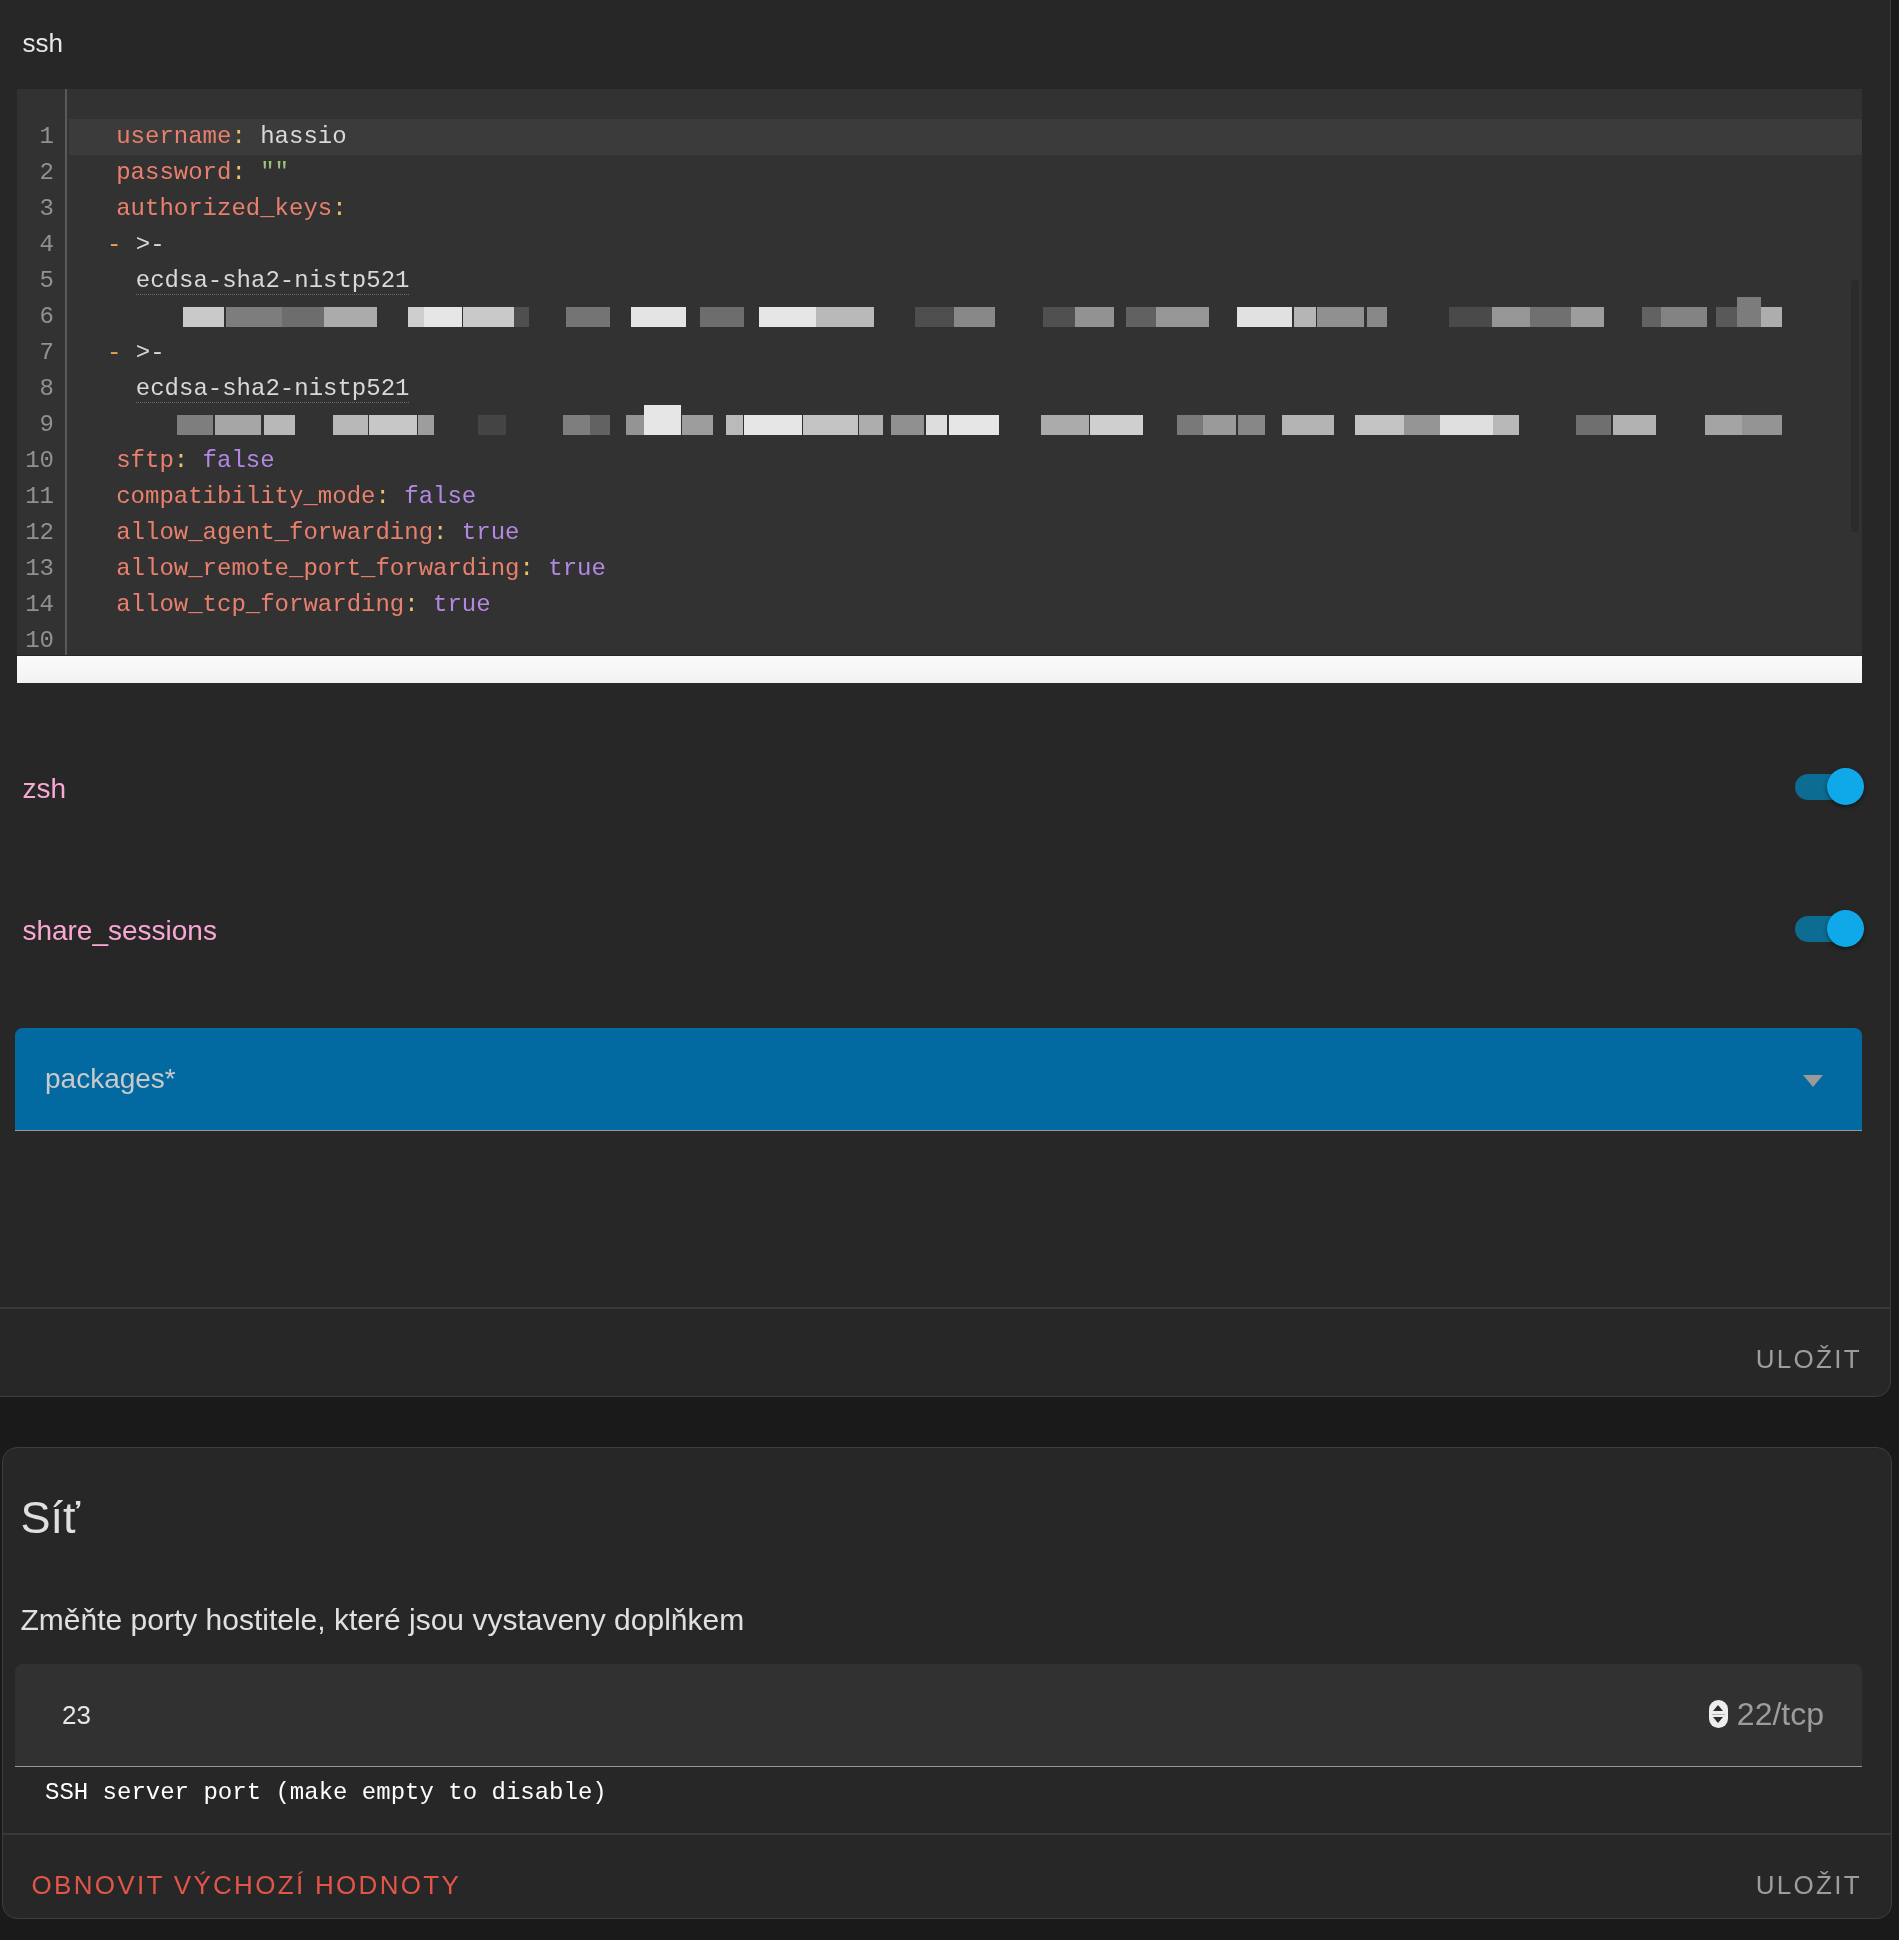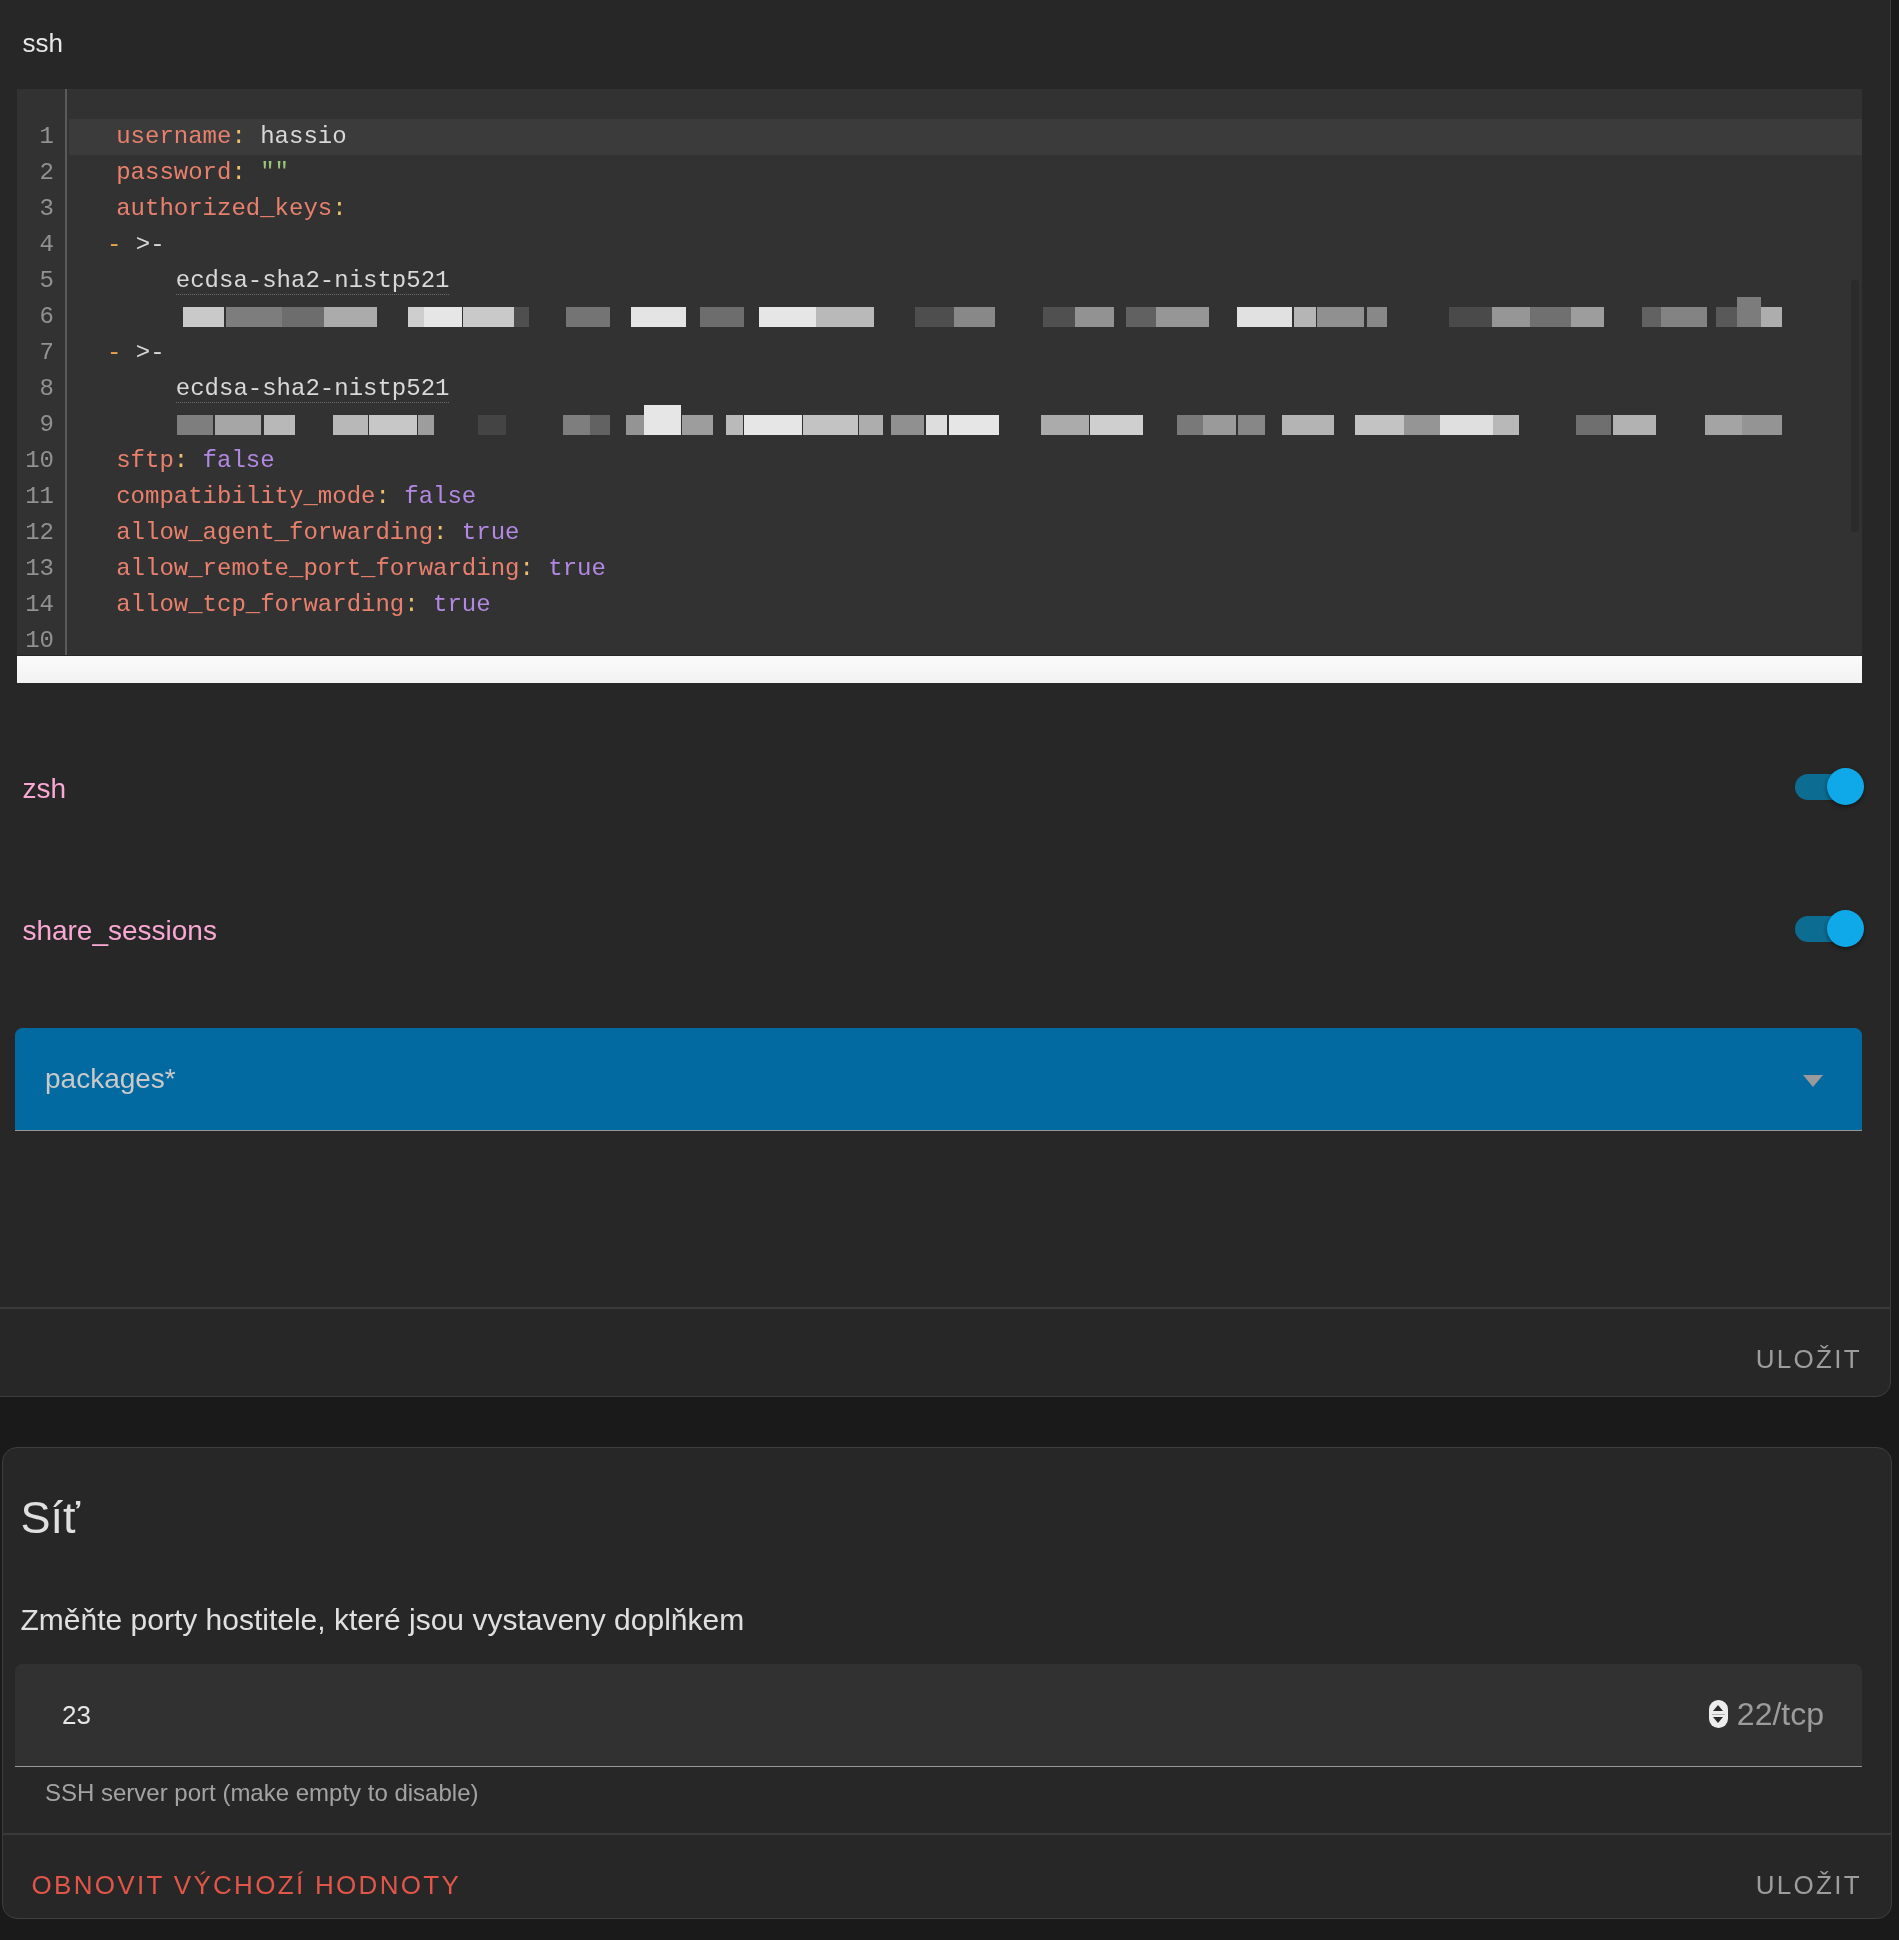--- a/index.html
+++ b/index.html
@@ -19,21 +19,21 @@
           font-family:"Liberation Mono","DejaVu Sans Mono",monospace;font-size:24px;}
   .ed-no{width:37px;flex:0 0 37px;text-align:right;padding-right:13px;color:#919191;}
   .ed-code{flex:1;margin-left:1.9px;padding-left:9.3px;white-space:pre;position:relative;}
   .ed-row.active .ed-code{background:#3b3b3b;}
   .t-key{color:var(--key_salmon,#e8806d);margin-left:38px;}
   .t-punc{color:var(--punc_gold,#eec06a);}
   .t-plain{color:var(--plain_text,#d8d8d8);}
   .t-str{color:var(--string_green,#9bc379);}
   .t-bool{color:var(--bool_purple,#b288e2);}
   .t-dash{color:var(--dash_orange,#e6a24e);}
-  .t-uplain{color:var(--plain_text,#d8d8d8);border-bottom:1.9px dotted rgba(200,200,200,.38);margin-left:40px;}
+  .t-uplain{color:var(--plain_text,#d8d8d8);border-bottom:1.9px dotted rgba(200,200,200,.38);}
   .mosaic{position:absolute;left:67px;top:0;right:0;height:35px;overflow:visible;}
   .mosaic span{position:absolute;top:7.5px;height:20.5px;display:block;}
   #ed-hbar{position:absolute;left:17px;top:656px;width:1845px;height:27px;
            background:linear-gradient(#fbfbfb,#f2f2f2);}
   #ed-vthumb{position:absolute;left:1851px;top:280px;width:7.5px;height:252px;background:#2b2b2b;border-radius:3.7px;}
   
   .row-label{position:absolute;left:22.4px;font-size:28px;color:#f9a8d4;}
   .toggle{position:absolute;left:1795px;width:67px;height:26px;}
   .toggle .track{position:absolute;left:0;top:0;width:67px;height:26px;border-radius:13px;background:#0d6c92;}
   .toggle .thumb{position:absolute;right:-1.9px;top:-5.6px;width:37px;height:37px;border-radius:50%;
@@ -57,21 +57,21 @@
               border-radius:7.5px 7.5px 0 0;border-bottom:1.9px solid #999;box-sizing:border-box;}
   #port-input{position:absolute;left:45px;top:0;height:101px;width:1398px;background:transparent;border:none;outline:none;
               font-size:26px;color:#e6e6e6;font-family:"Liberation Sans",sans-serif;}
   #port-stepper{position:absolute;left:1694px;top:36px;width:18.6px;height:28px;background:#ededed;border-radius:9.3px;
                 display:flex;flex-direction:column;align-items:center;justify-content:center;}
   #port-stepper .chev{width:0;height:0;border-left:5.6px solid transparent;border-right:5.6px solid transparent;}
   #port-stepper .up{border-bottom:6.5px solid #2b2b2b;margin-bottom:2.8px;}
   #port-stepper .dn{border-top:6.5px solid #2b2b2b;margin-top:2.8px;}
   #port-stepper .mid{width:13px;height:0.9px;background:#b5b5b5;}
   #port-suffix{position:absolute;right:38px;top:0;height:101px;line-height:101px;font-size:32px;color:#9c9c9c;}
-  #port-helper{position:absolute;left:45px;top:1779px;font-size:24px;color:#a3a3a3;}
+  #port-helper{position:absolute;left:45px;top:1779px;font-size:24px;color:#ffffff;font-family:Liberation Mono, monospace;}
   
   #vscroll{position:absolute;right:0;top:0;width:8.4px;height:1941px;background:#222;}
   #vscroll .thumb{position:absolute;left:0.9px;top:317px;width:5.6px;height:764px;background:#3a3a3a;border-radius:2.8px;}
 </style>
 </head>
 <body>
 
 <div id="page">
 
   <div id="card1" class="card"></div>

